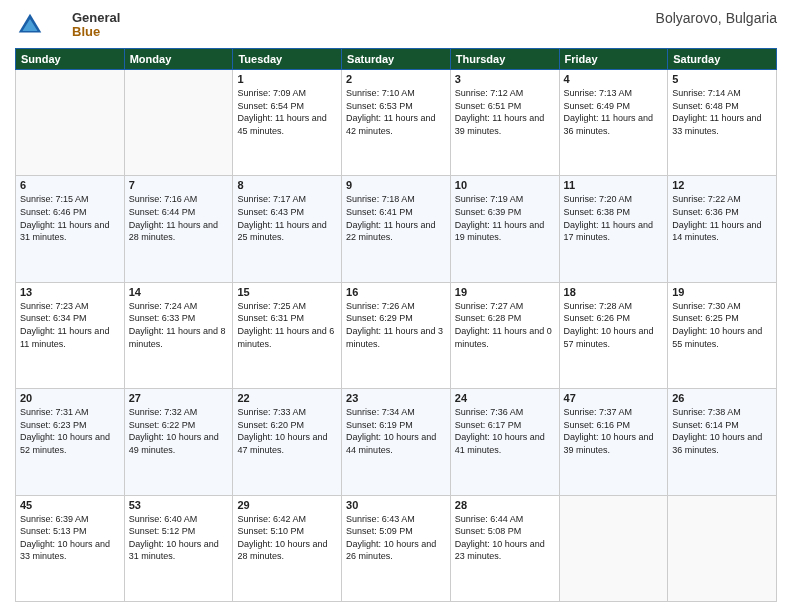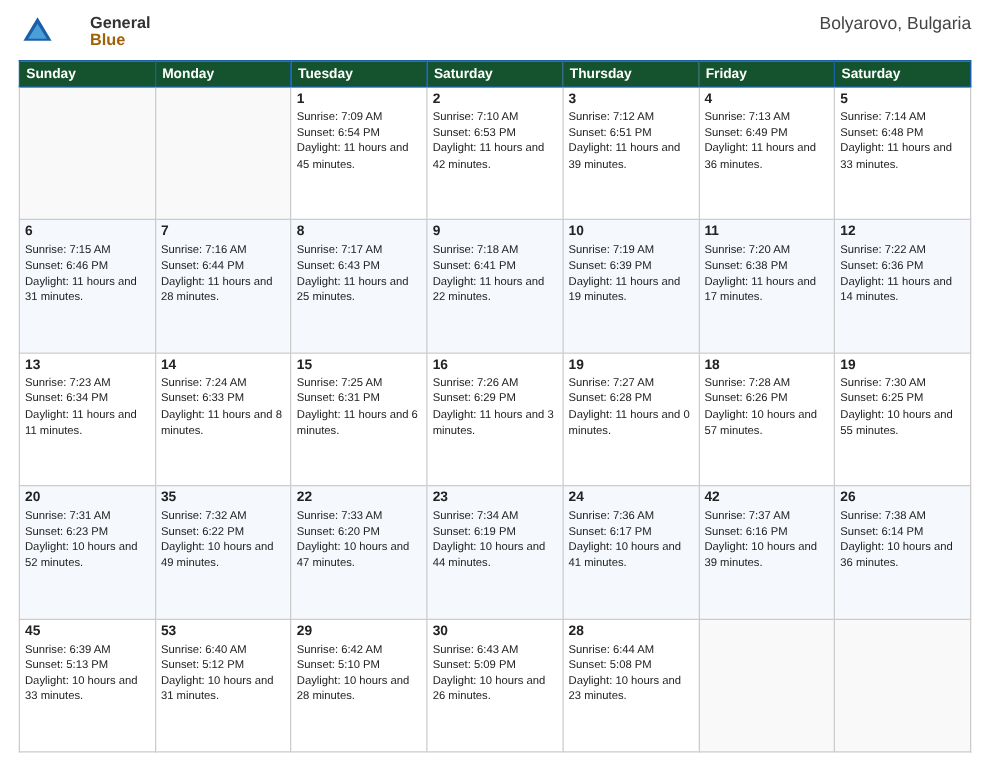--- a/index.html
+++ b/index.html
@@ -210,37 +210,37 @@
             <span class="day-number">19</span>
             <div class="day-info">Sunrise: 7:30 AM<br>Sunset: 6:25 PM<br>Daylight: 10 hours and 55 minutes.</div>
           </td>
         </tr>
         <tr>
           <td>
             <span class="day-number">20</span>
             <div class="day-info">Sunrise: 7:31 AM<br>Sunset: 6:23 PM<br>Daylight: 10 hours and 52 minutes.</div>
           </td>
           <td>
-            <span class="day-number">35</span>
+            <span class="day-number">27</span>
             <div class="day-info">Sunrise: 7:32 AM<br>Sunset: 6:22 PM<br>Daylight: 10 hours and 49 minutes.</div>
           </td>
           <td>
             <span class="day-number">22</span>
             <div class="day-info">Sunrise: 7:33 AM<br>Sunset: 6:20 PM<br>Daylight: 10 hours and 47 minutes.</div>
           </td>
           <td>
             <span class="day-number">23</span>
             <div class="day-info">Sunrise: 7:34 AM<br>Sunset: 6:19 PM<br>Daylight: 10 hours and 44 minutes.</div>
           </td>
           <td>
             <span class="day-number">24</span>
             <div class="day-info">Sunrise: 7:36 AM<br>Sunset: 6:17 PM<br>Daylight: 10 hours and 41 minutes.</div>
           </td>
           <td>
-            <span class="day-number">42</span>
+            <span class="day-number">47</span>
             <div class="day-info">Sunrise: 7:37 AM<br>Sunset: 6:16 PM<br>Daylight: 10 hours and 39 minutes.</div>
           </td>
           <td>
             <span class="day-number">26</span>
             <div class="day-info">Sunrise: 7:38 AM<br>Sunset: 6:14 PM<br>Daylight: 10 hours and 36 minutes.</div>
           </td>
         </tr>
         <tr>
           <td>
             <span class="day-number">45</span>

